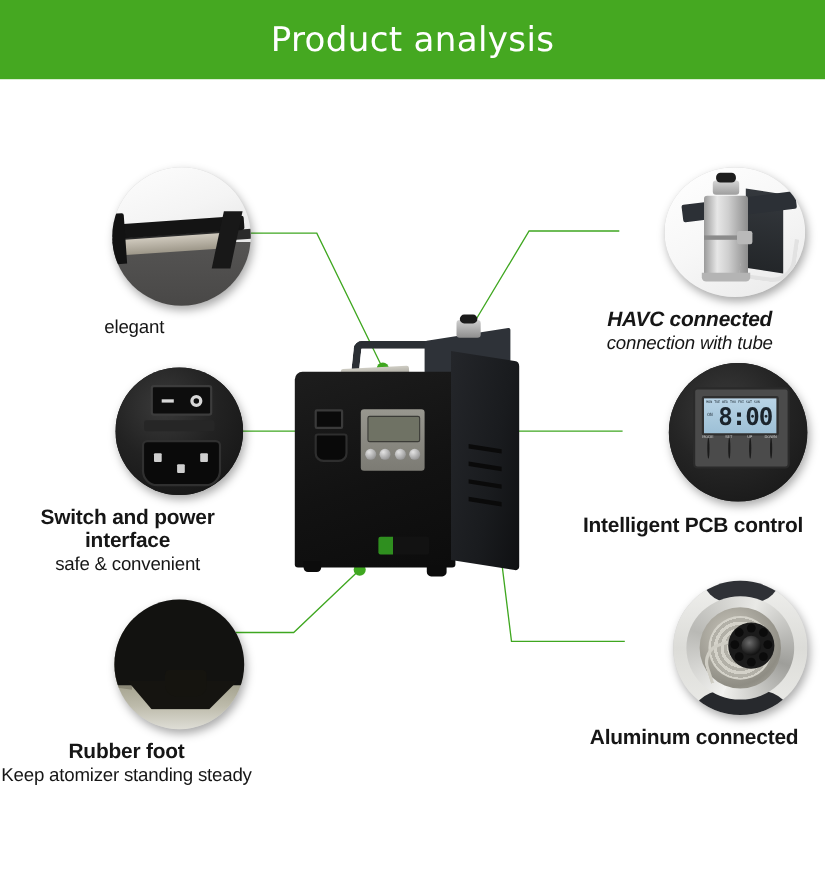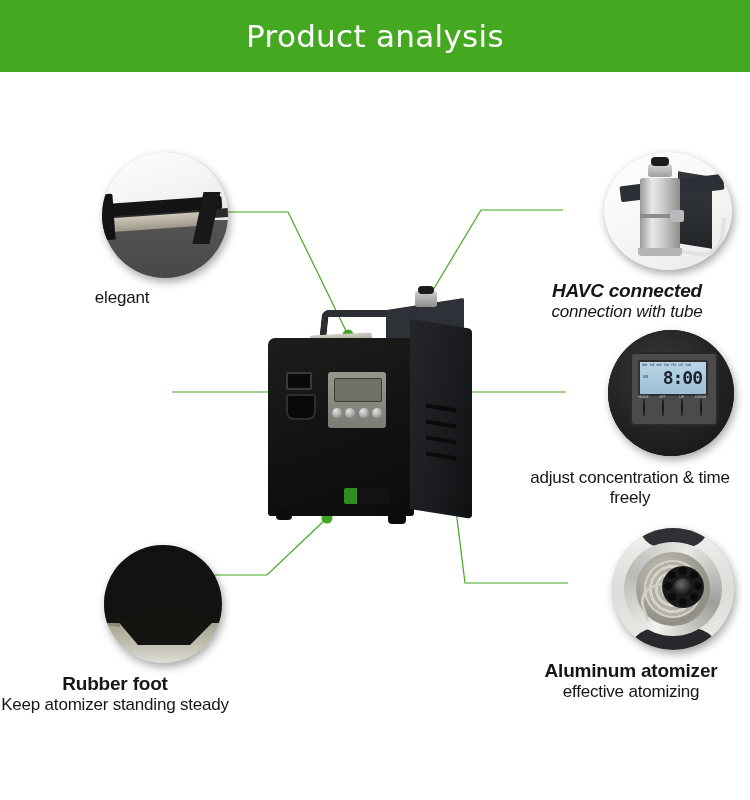--- a/index.html
+++ b/index.html
@@ -113,21 +113,21 @@
   .bp-bg{position:absolute;inset:0;background:
     radial-gradient(circle at 42% 34%,#3b3b3b 0%,#242424 48%,#141414 100%);}
   .bp-panel{position:absolute;left:22px;top:22px;width:84px;height:70px;
     background:#4b4b4b;border:2px solid #2a2a2a;border-radius:4px;}
   .bp-lcd{position:absolute;left:30px;top:30px;width:66px;height:32px;
     background:linear-gradient(180deg,#b9d4e6,#9dc0d6);border:2px solid #2f2f2f;
     border-radius:2px;overflow:hidden;}
   .bp-lcd-top{position:absolute;left:2px;top:1px;right:2px;height:6px;
     display:flex;justify-content:space-between;font-size:3px;color:#24323c;
     font-family:"DejaVu Sans Mono",monospace;}
-  .bp-time{position:absolute;right:4px;top:7px;font-size:18px;color:#1b242c;
+  .bp-time{position:absolute;right:4px;top:7px;font-size:22px;color:#1b242c;
     font-family:"DejaVu Sans Mono",monospace;font-weight:bold;letter-spacing:-1px;line-height:1;}
   .bp-lcd-left{position:absolute;left:3px;top:12px;font-size:4px;color:#26343e;
     font-family:"DejaVu Sans Mono",monospace;line-height:1.5;}
   .bp-btns{position:absolute;left:28px;top:66px;width:72px;height:24px;
     display:flex;justify-content:space-between;}
   .bp-btnwrap{width:15px;text-align:center;}
   .bp-lbl{font-size:3.4px;color:#cfcfcf;font-family:"DejaVu Sans",sans-serif;
     display:block;line-height:1;}
   .bp-btn{width:13px;height:13px;border-radius:50%;margin:1px auto 0;
     background:radial-gradient(circle at 35% 30%,#dcdcdc,#8d8d8d 55%,#3a3a3a 100%);
@@ -249,20 +249,39 @@
       <div class="bh-bar2"></div>
         <div class="bh-bar"></div>
       <div class="bh-leftpost"></div>
         <div class="bh-rightpost"></div>
     </div>
     <div class="cap" style="margin-top:10px;width:200px;margin-left:-38px;">
       <div class="s">elegant</div>
     </div>
   </div>
 
+  <div class="callout" style="left:58px;top:334px;width:210px;">
+    <div class="bubble b-switch" style="margin:0 auto;">
+      <div class="bs-bg"></div>
+      <div class="bs-rocker">
+        <span class="bs-dash"></span>
+          <span class="bs-o"></span>
+      </div>
+      <div class="bs-slot"></div>
+      <div class="bs-socket">
+        <span class="bs-pin" style="left:9px;top:10px;"></span>
+        <span class="bs-pin" style="left:51px;top:10px;"></span>
+        <span class="bs-pin" style="left:30px;top:20px;"></span>
+      </div>
+    </div>
+    <div class="cap" style="margin-top:10px;width:220px;margin-left:-52px;">
+      <div class="t" style="line-height:1.12;">Switch and power interface</div>
+      <div class="s">safe &amp; convenient</div>
+    </div>
+  </div>
 
   <div class="callout" style="left:58px;top:545px;width:210px;">
     <div class="bubble b-foot" style="margin:0 auto;">
       <div class="bf-table"></div>
       <div class="bf-side"></div>
       <div class="bf-body"></div>
       <div class="bf-shadow"></div>
       <div class="bf-pad"></div>
     </div>
     <div class="cap" style="margin-top:10px;width:230px;margin-left:-58px;">
@@ -312,21 +331,21 @@
           <span class="bp-lbl">UP</span>
           <span class="bp-btn"></span>
         </span>
         <span class="bp-btnwrap">
           <span class="bp-lbl">DOWN</span>
           <span class="bp-btn"></span>
         </span>
       </div>
     </div>
     <div class="cap" style="margin-top:12px;width:240px;margin-left:-56px;">
-      <div class="s" style="line-height:1.18;">adjust concentration &amp; time freely</div>
+      <div class="t">Intelligent PCB control</div>
     </div>
   </div>
 
   <div class="callout" style="left:568px;top:528px;width:210px;">
     <div class="bubble b-atom" style="margin:0 auto;">
       <div class="ba-bg"></div>
       <div class="ba-darktop"></div>
       <div class="ba-darkbot"></div>
       <div class="ba-r1"></div>
       <div class="ba-r2"></div>
@@ -338,18 +357,17 @@
         <span class="ba-hole" style="left:32px;top:16px;"></span>
         <span class="ba-hole" style="left:28px;top:27px;"></span>
         <span class="ba-hole" style="left:17px;top:32px;"></span>
         <span class="ba-hole" style="left:6px;top:27px;"></span>
         <span class="ba-hole" style="left:2px;top:16px;"></span>
         <span class="ba-hole" style="left:6px;top:5px;"></span>
       </div>
       <div class="ba-core"></div>
     </div>
     <div class="cap" style="margin-top:10px;width:230px;margin-left:-52px;">
-      <div class="t">Aluminum atomizer</div>
-      <div class="s">effective atomizing</div>
+      <div class="t">Aluminum connected</div>
     </div>
   </div>
 
 </div>
 
 </body></html>

